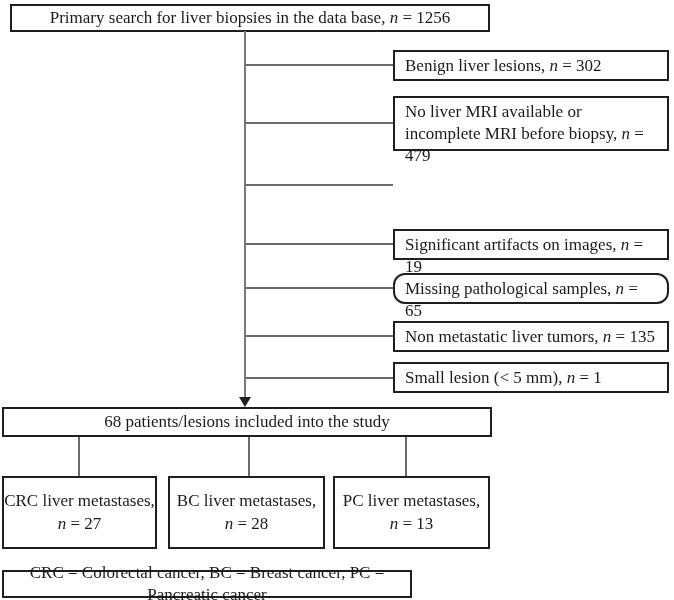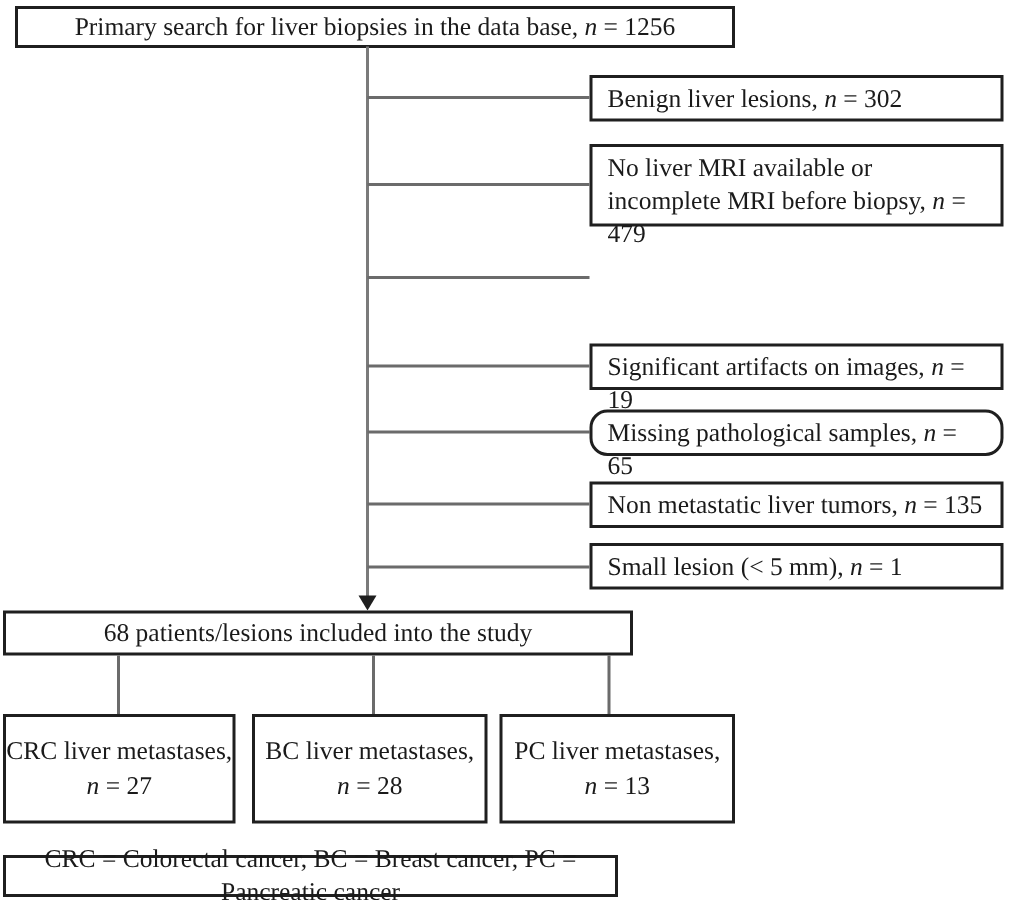--- a/index.html
+++ b/index.html
@@ -53,21 +53,21 @@
   
   .excl         { left: 393px; width: 276px; }
   .excl-0 { top: 50px;  height: 31px; }
   .excl-1 { top: 96px;  height: 55px; }
   .excl-2 { top: 158px; height: 55px; }
   .excl-3 { top: 229px; height: 31px; }
   .excl-4 { top: 273px; height: 31px; border-radius: 12px; }
   .excl-5 { top: 321px; height: 31px; }
   .excl-6 { top: 362px; height: 31px; }
   
-  .included-box { left: 2px; top: 407px; width: 420px; height: 30px; justify-content: center; }
+  .included-box { left: 2px; top: 407px; width: 490px; height: 30px; justify-content: center; }
   
   .drop         { position: absolute; top: 437px; width: 1.5px; height: 39px; background: #6b6b6b; }
   .drop-0 { left: 78px; }
   .drop-1 { left: 248px; }
   .drop-2 { left: 405px; }
   
   .group        { top: 476px; height: 73px; }
   .group-0 { left: 2px;   width: 155px; }
   .group-1 { left: 168px; width: 157px; }
   .group-2 { left: 333px; width: 157px; }

